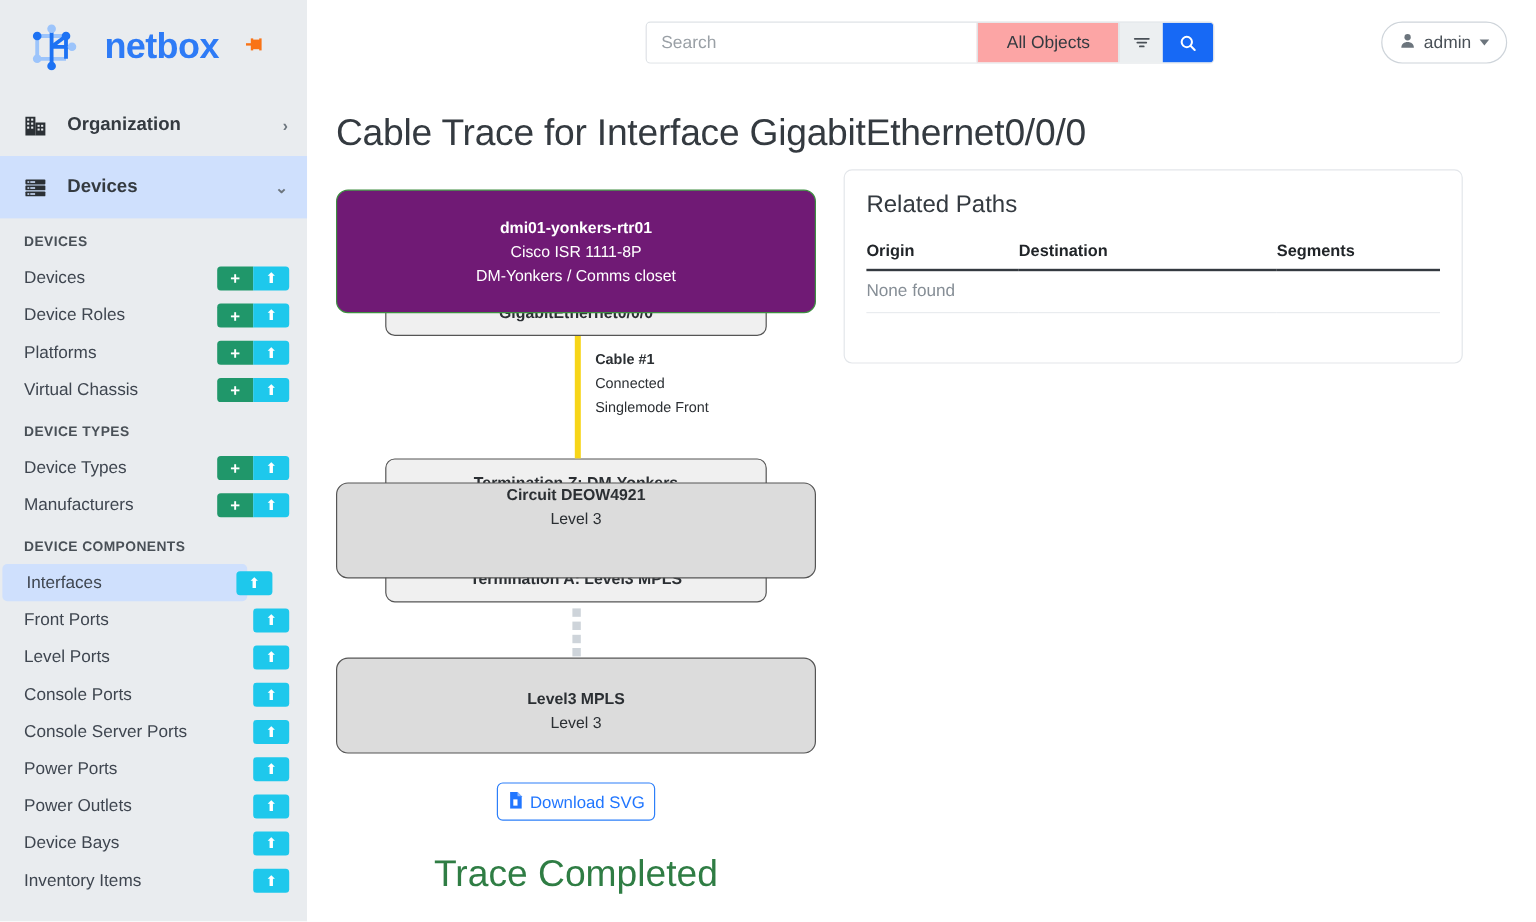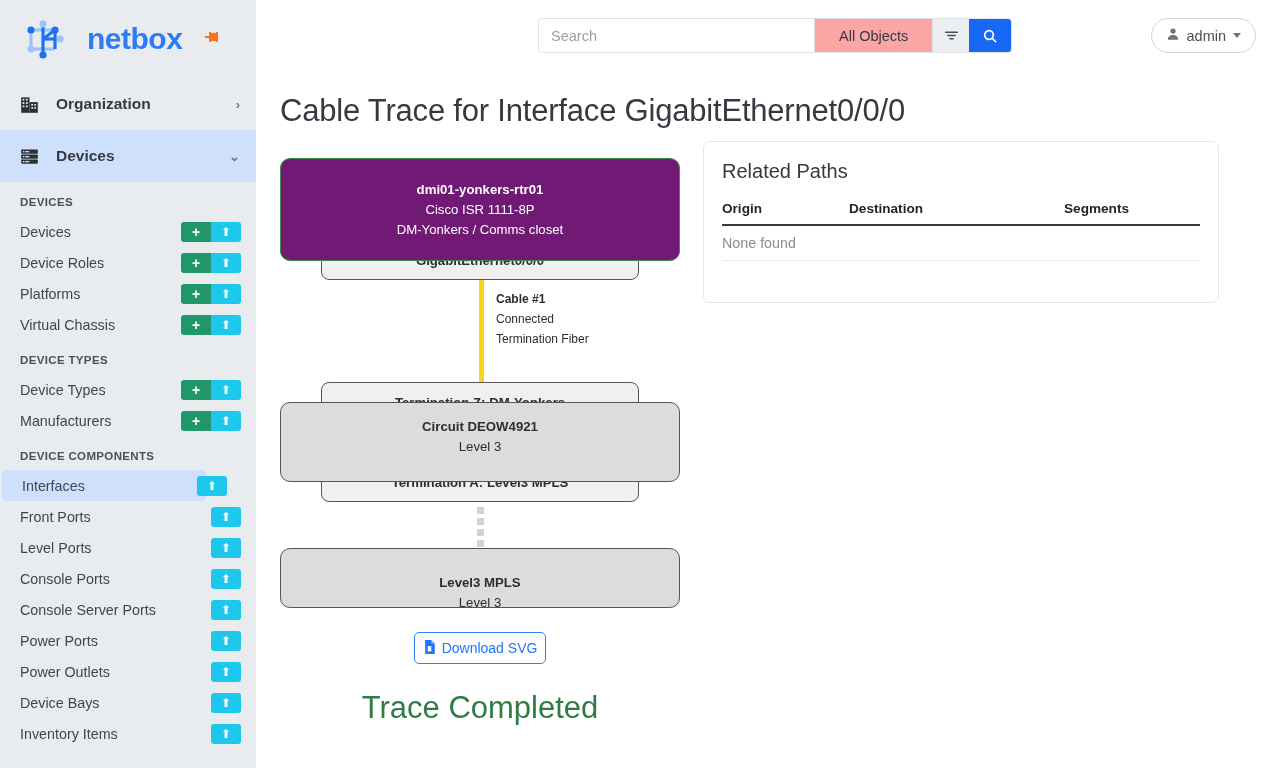--- a/index.html
+++ b/index.html
@@ -144,26 +144,26 @@
     height: 103px; padding-top: 21px; line-height: 20px;
   }
   .term-box {
     background: #f0f0f0; border: 1px solid #555; border-radius: 8px;
     width: 318px; height: 40px; margin: 0 auto;
     display: flex; align-items: center; justify-content: center;
     font-size: 13.2px; font-weight: 700; color: #2b2f33;
   }
   .circuit-node {
     background: #dcdcdc; border: 1px solid #555; border-radius: 10px;
-    height: 80px; text-align: center; padding-top: 14px; line-height: 20px;
+    height: 80px; text-align: center; line-height: 20px;
     color: #2b2f33;
   }
   .endpoint-node {
     background: #dcdcdc; border: 1px solid #555; border-radius: 10px;
-    height: 60px; text-align: center; padding-top: 24px; line-height: 20px;
+    height: 80px; text-align: center; padding-top: 24px; line-height: 20px;
     color: #2b2f33;
   }
   .cable-seg { position: relative; height: 102px; }
   .cable-line {
     position: absolute; left: 199px; top: 0; width: 5px; height: 102px;
     background: #f7d518;
   }
   .cable-label {
     position: absolute; left: 216px; top: 9px;
     font-size: 12px; line-height: 20px; color: #2b2f33; text-align: left;
@@ -430,21 +430,21 @@
         <div class="n3">DM-Yonkers / Comms closet</div>
       </div>
 
       <div class="term-box" style="margin-top:-21px">GigabitEthernet0/0/0</div>
 
       <div class="cable-seg">
         <div class="cable-line"></div>
         <div class="cable-label">
           <div class="cl-t">Cable #1</div>
           <div>Connected</div>
-          <div>Termination Fiber</div>
+          <div>Singlemode Front</div>
         </div>
       </div>
 
       <div class="term-box">Termination Z: DM-Yonkers</div>
 
       <div class="node circuit-node" style="margin-top:-20px">
         <div class="n1">Circuit DEOW4921</div>
         <div class="n2">Level 3</div>
       </div>
 

